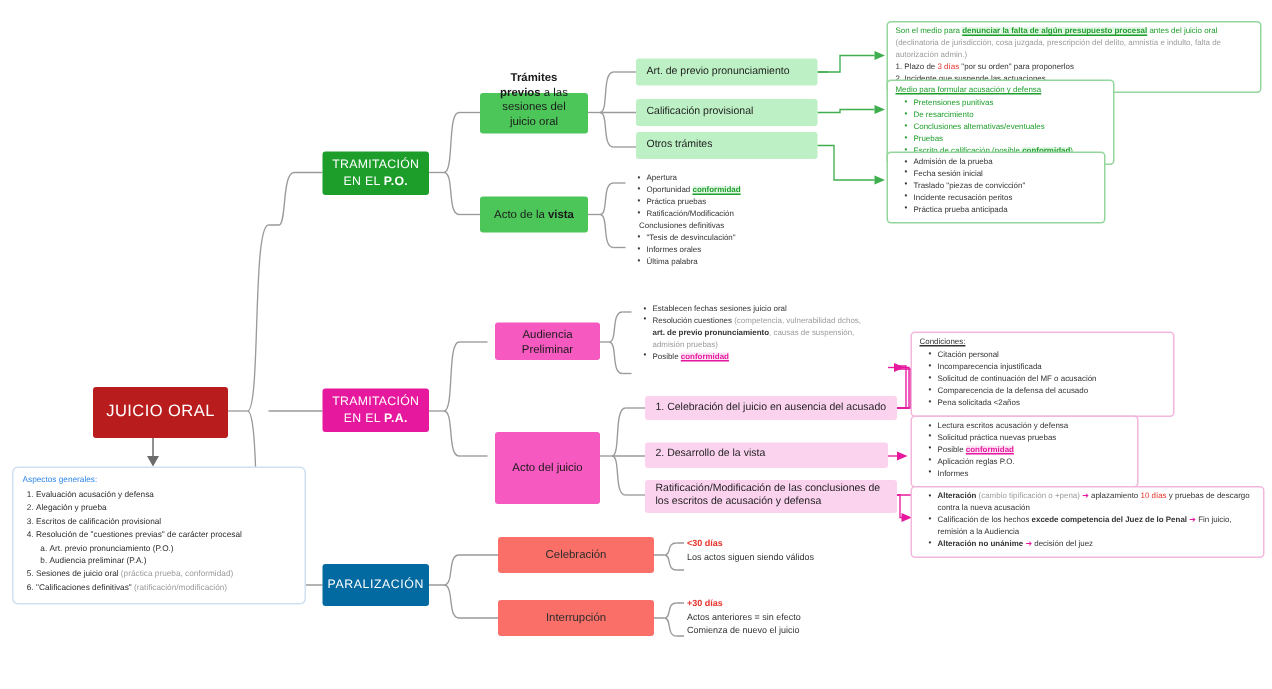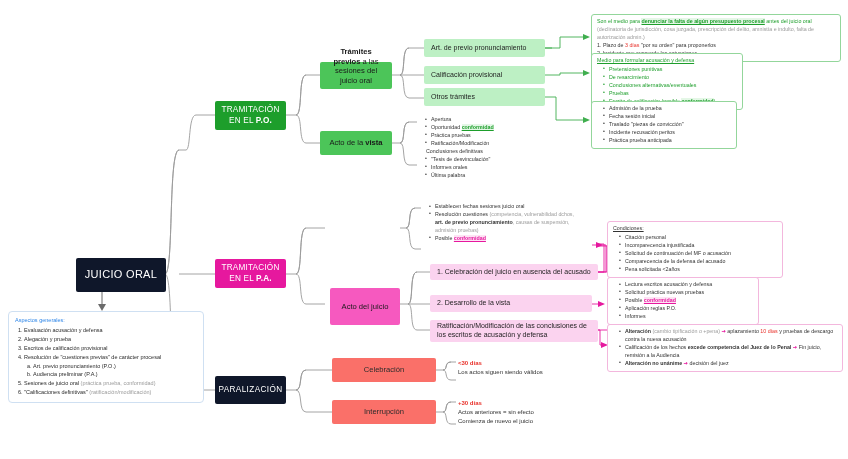--- a/index.html
+++ b/index.html
@@ -7,26 +7,26 @@
        font-family:"Liberation Sans","DejaVu Sans",sans-serif;color:#333;}
   .canvas{position:absolute;inset:0;}
   svg.links{position:absolute;left:0;top:0;width:848px;height:459px;pointer-events:none;}
 
   
   .node{position:absolute;box-sizing:border-box;display:flex;align-items:center;
         justify-content:center;text-align:center;border-radius:2px;line-height:1.25;}
   .node.lt{justify-content:flex-start;text-align:left;}
 
   
-  .root{background:#0f172a;color:#fff;font-size:11px;letter-spacing:.3px;margin-left:14px;}
+  .root{background:#b91c1c;color:#fff;font-size:11px;letter-spacing:.3px;}
 
   
   .po{background:#1d9e2b;color:#fff;font-size:8.2px;letter-spacing:.2px;}
   .pa{background:#e6189e;color:#fff;font-size:8.2px;letter-spacing:.2px;}
-  .par{background:#0f172a;color:#fff;font-size:8.2px;letter-spacing:.4px;}
+  .par{background:#0369a1;color:#fff;font-size:8.2px;letter-spacing:.4px;}
 
   
   .g2{background:#4cc559;color:#1a1a1a;font-size:7.6px;padding:4px 6px;}
   .p2{background:#f659bf;color:#1a1a1a;font-size:7.6px;padding:4px 6px;}
   .r2{background:#fa7069;color:#2b2b2b;font-size:7.6px;padding:4px 6px;}
 
   
   .g3{background:#bdf0c4;color:#1e1e1e;font-size:7px;padding:4px 7px;}
   .p3{background:#fbd3ef;color:#1e1e1e;font-size:7px;padding:4px 7px;}
 
@@ -257,21 +257,24 @@
       <li>Informes orales</li>
       <li>Última palabra</li>
     </ul>
   </div>
 
   <div class="node pa" style="left:215px;top:259px;width:71px;height:29px;flex-direction:column;">
     <span>TRAMITACIÓN</span>
     <span><span>EN EL </span><b>P.A.</b></span>
   </div>
 
-  <div class="node p2" style="left:330px;top:288px;width:70px;height:37px;text-align:center;">
+  <div class="node p2" style="left:330px;top:215px;width:70px;height:25px;">
+    <span>Audiencia Preliminar</span>
+  </div>
+  <div class="node p2" style="left:330px;top:288px;width:70px;height:48px;text-align:center;">
     <span>Acto del juicio</span>
   </div>
 
   <div class="node p3 lt" style="left:430px;top:264px;width:168px;height:16px;">
     <span>1. Celebración del juicio en ausencia del acusado</span>
   </div>
   <div class="node p3 lt" style="left:430px;top:295px;width:162px;height:17px;">
     <span>2. Desarrollo de la vista</span>
   </div>
   <div class="node p3 lt" style="left:430px;top:320px;width:168px;height:22px;">

